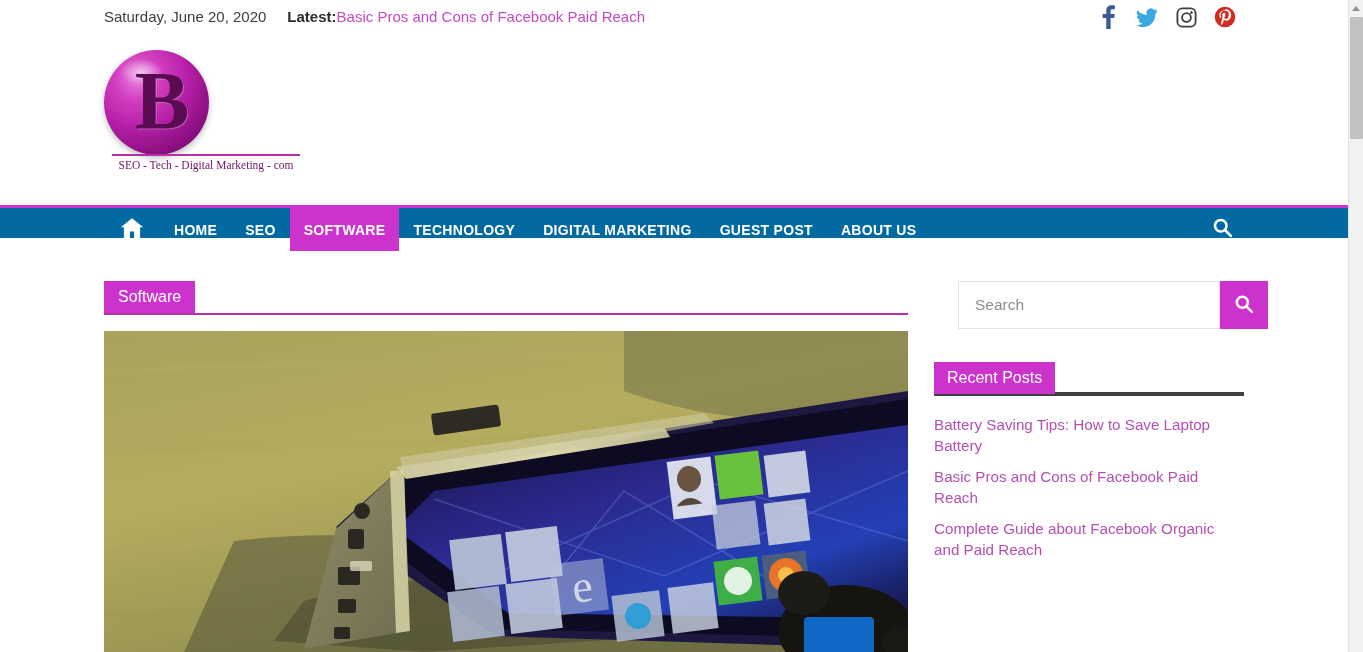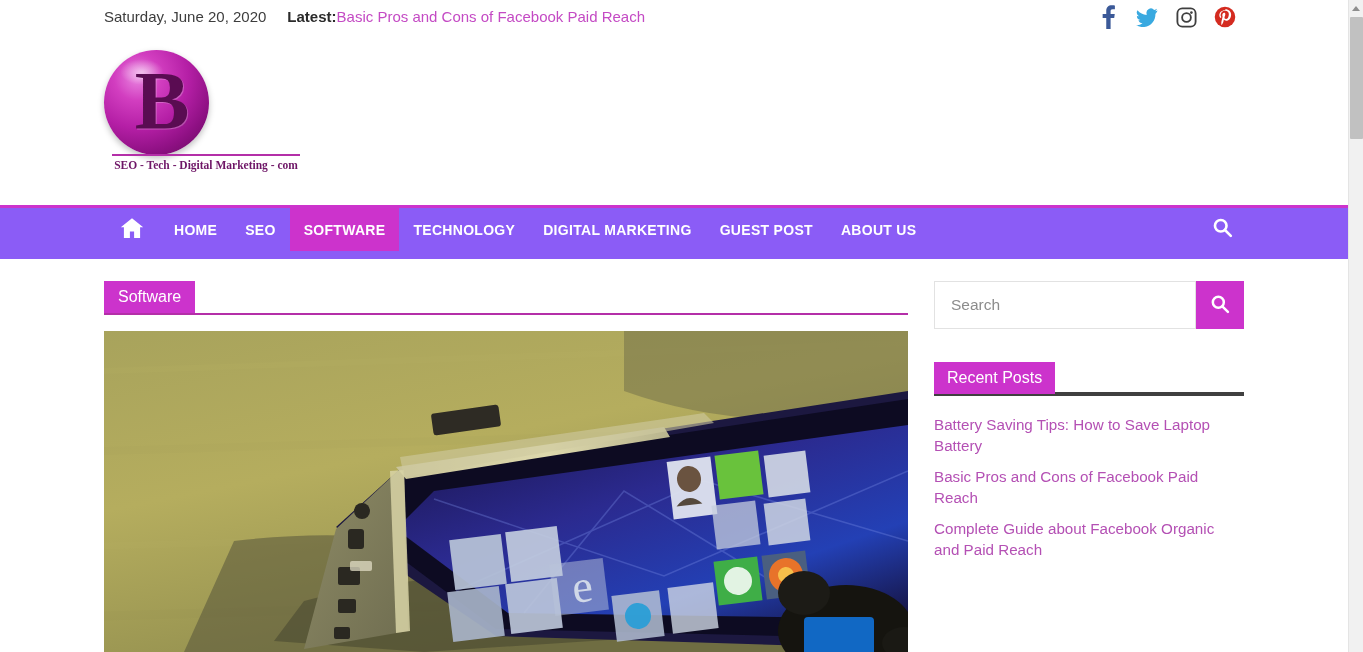--- a/index.html
+++ b/index.html
@@ -121,30 +121,29 @@
     position: absolute;
     left: 8px; top: 106px;
     width: 188px;
     text-align: center;
     font-family: "Liberation Serif", serif;
     font-size: 11.5px;
     color: #6e1566;
     border-top: 2px solid #b42fa8;
     padding-top: 3px;
     white-space: nowrap;
-    font-weight: bold;
   }
 
   
   .navbar {
     position: absolute;
     left: 0; top: 205px;
     width: 1348px;
-    height: 54px;
-    background: #8b5cf6;
+    height: 33px;
+    background: #0369a1;
     border-top: 3px solid #cc33cc;
   }
   .nav-inner {
     position: absolute;
     left: 104px; top: 0;
     height: 43px;
     display: flex;
     align-items: stretch;
   }
   .nav-item {
@@ -212,20 +211,21 @@
   
   .sidebar {
     position: absolute;
     left: 830px; top: 0;
     width: 310px;
   }
   .search-row {
     position: relative;
     height: 48px;
     margin-bottom: 33px;
+    margin-left: 24px;
   }
   .search-input {
     position: absolute;
     left: 0; top: 0;
     width: 262px;
     height: 48px;
     border: 1px solid #e2e2e2;
     background: #ffffff;
     padding: 0 16px;
     font-size: 15.5px;

